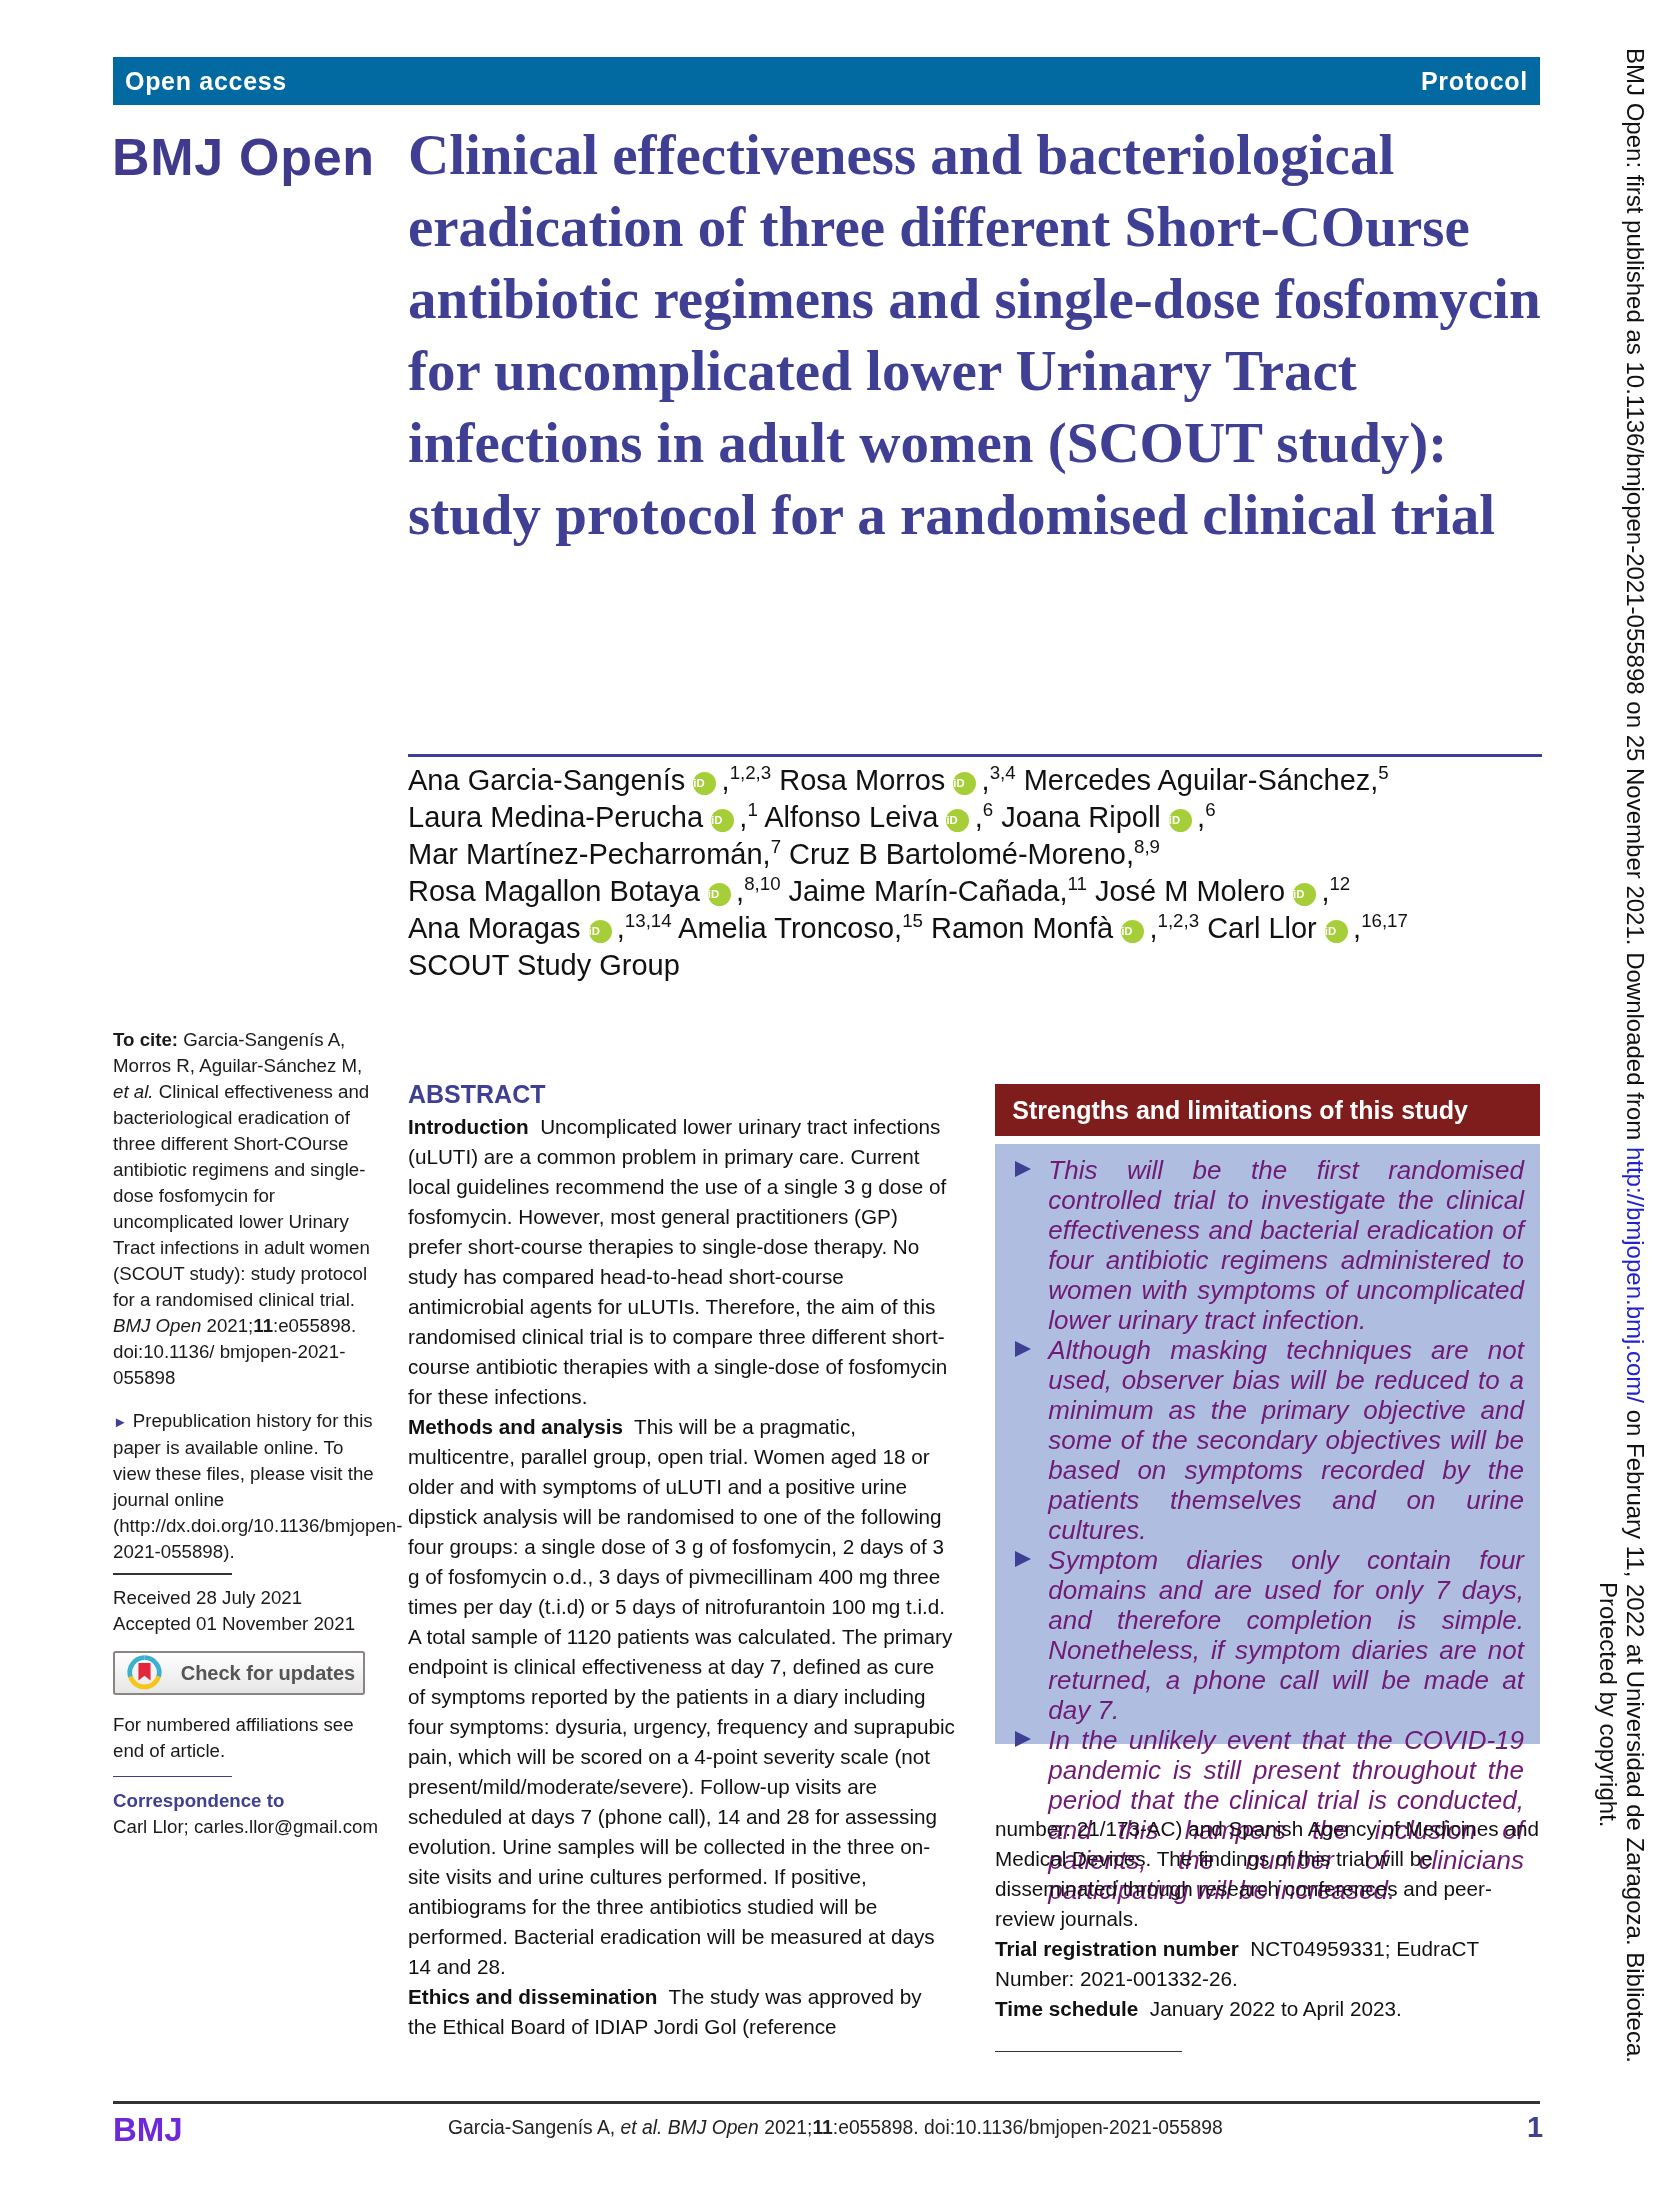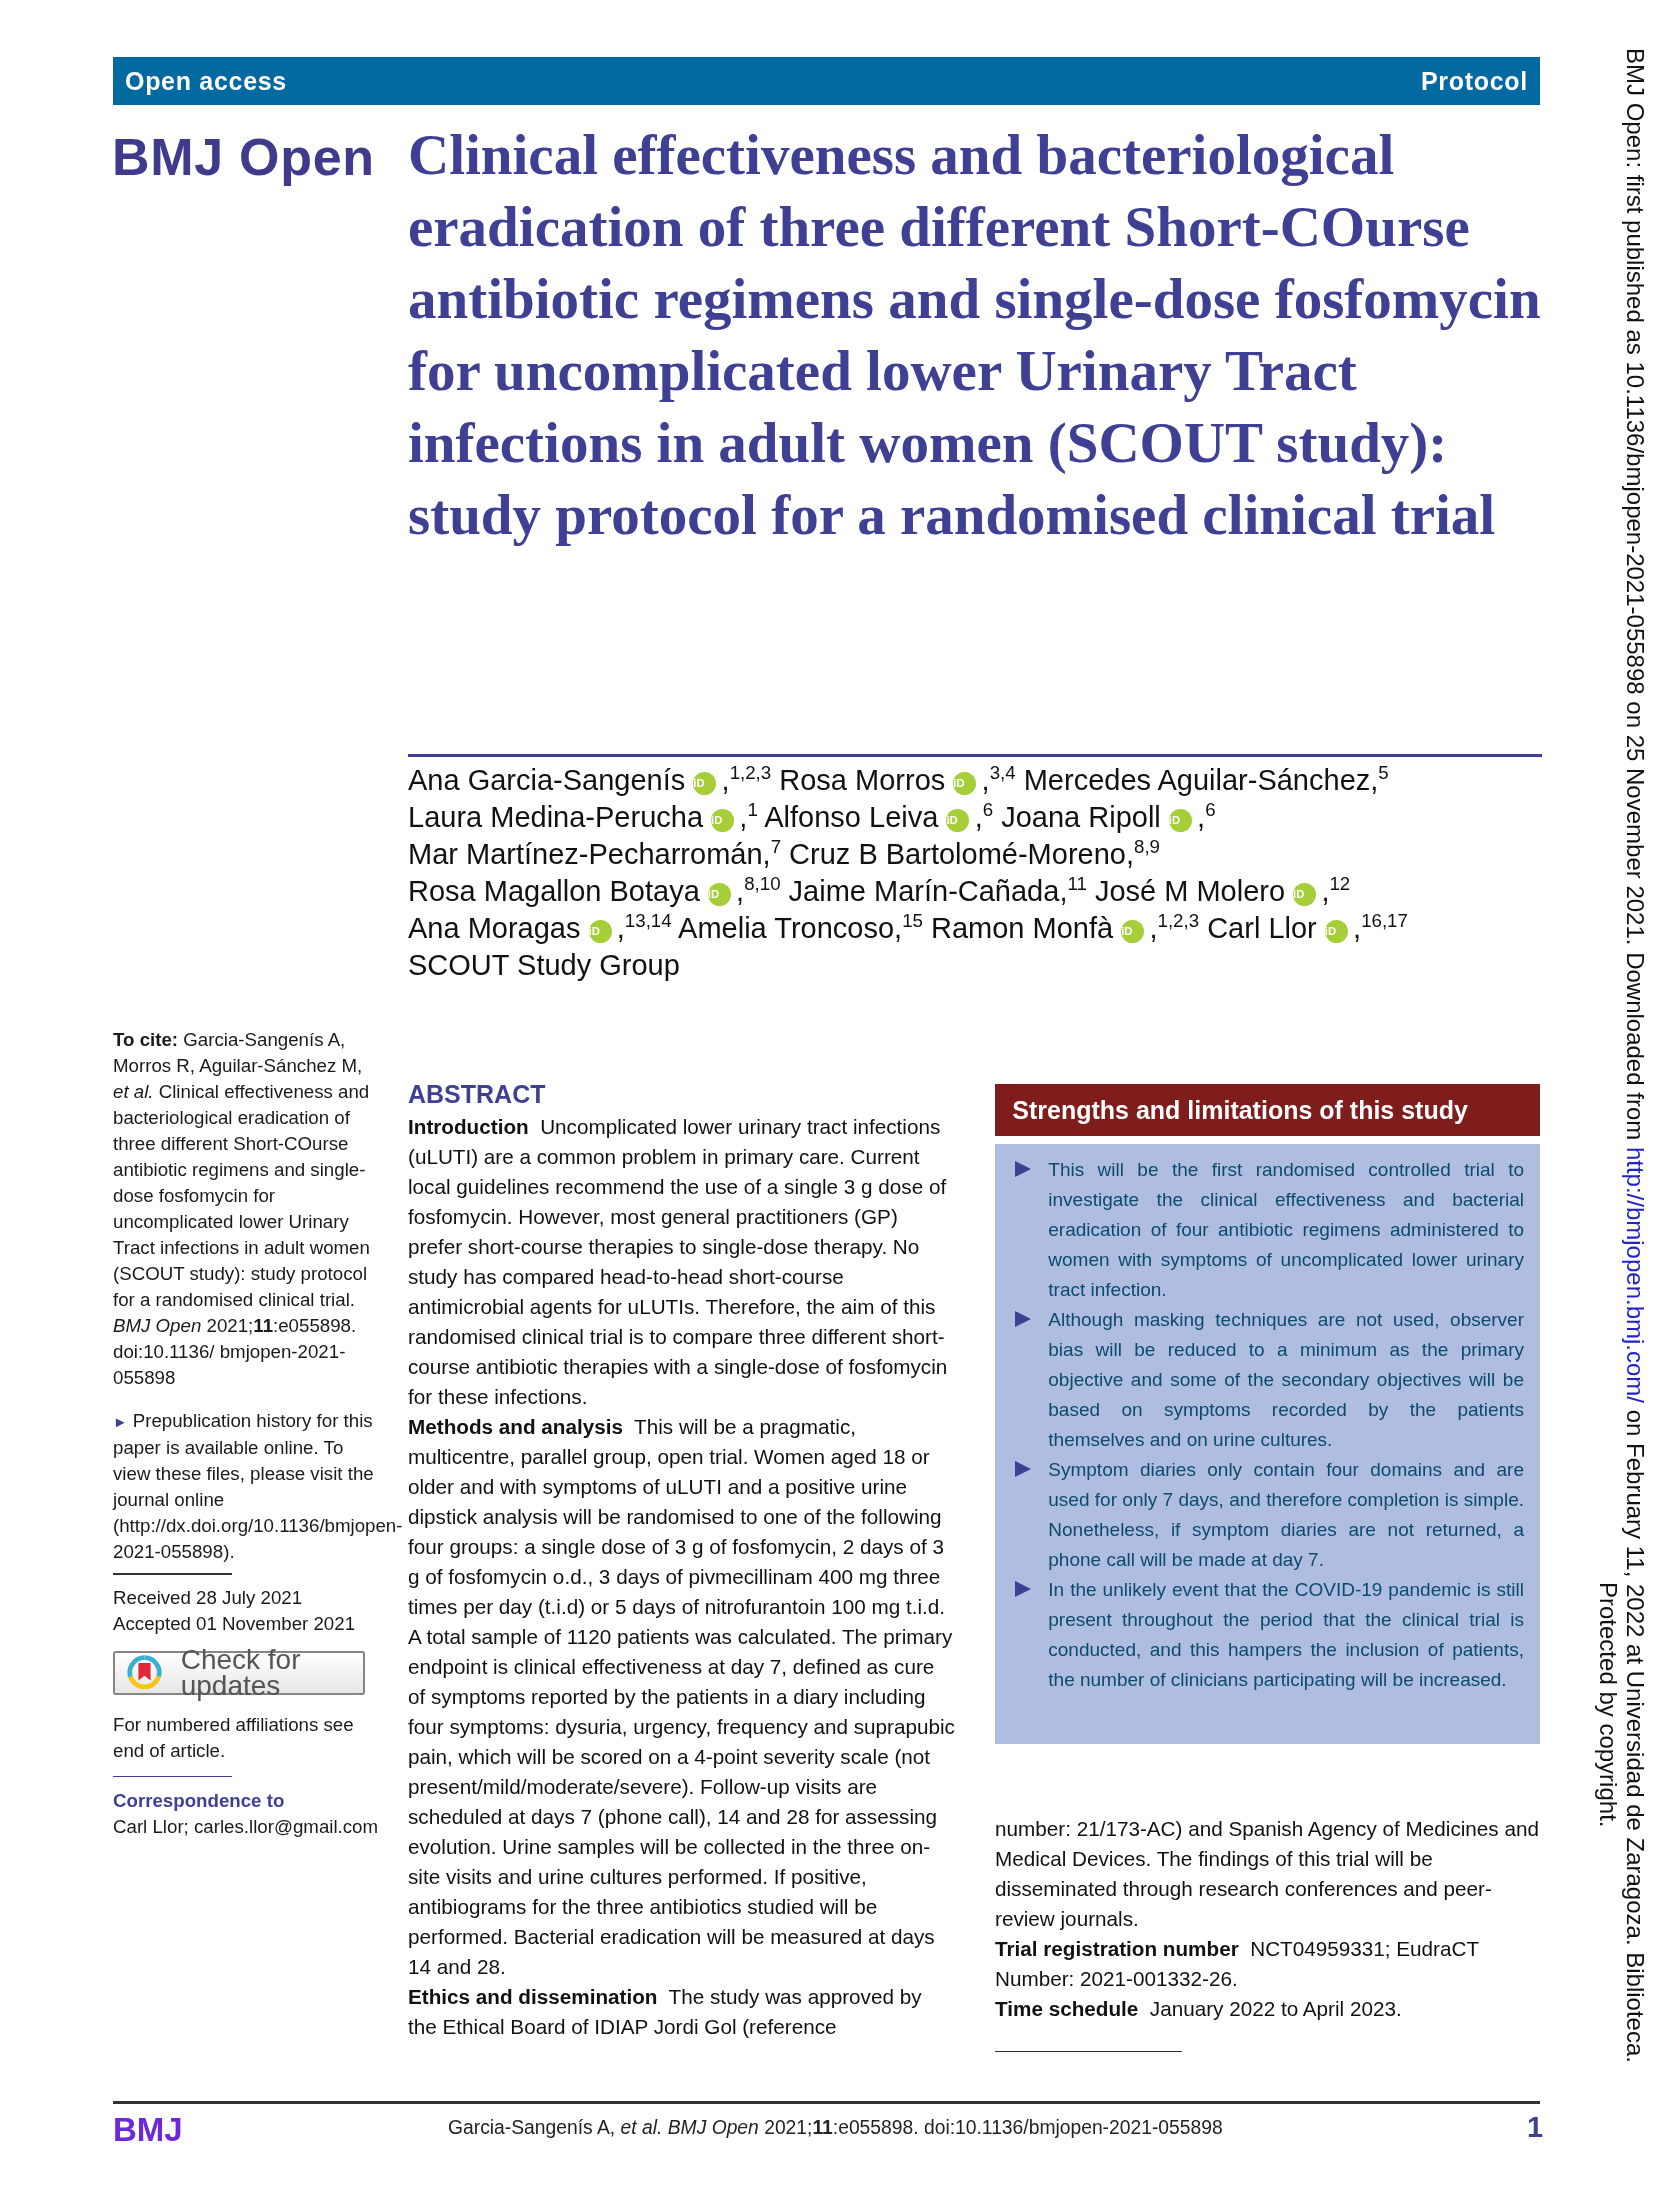--- a/index.html
+++ b/index.html
@@ -19,30 +19,30 @@
            color:#fff; font-size:11.3px; font-weight:bold; line-height:23px;
            vertical-align:2.7px; margin:0 5.3px 0 8px; }
   .sidebar { left:113px; top:1027px; width:267px; font-size:18.7px; line-height:26px; color:#1a1a1a; }
   .sidebar p { margin:0 0 8px 0; }
   .sb-rule { width:119px; height:1.3px; background:#333; margin:6.7px 0 10.7px 0; }
   .sb-rule.blue { background:#3f3f94; }
   .arrow { color:#3f3f94; font-size:14.7px; }
   .cfu { width:252px; height:44px; border:2px solid #8a8483; border-radius:2.7px; box-sizing:border-box;
          background:linear-gradient(#ffffff,#e6e6e6); display:flex; align-items:center; margin:13.3px 0 17.3px 0; }
   .cfu-icon { width:35px; height:35px; margin:0 18.7px 0 12px; position:relative; }
-  .cfu-label { font-size:28px; color:#555; }
+  .cfu-label { font-size:20px; color:#555;font-weight:bold; }
   .corr-head { color:#3f3f94; font-weight:bold; }
   .abstract { left:408px; top:1080px; width:547px; font-size:20.7px; line-height:30px; color:#111; }
   .abs-head { color:#3f3f94; font-weight:bold; font-size:25px; line-height:29px; margin-bottom:2.7px; }
   .abstract b, .cont b { font-weight:bold; }
   .box-head { left:995px; top:1084px; width:545px; height:52px; background:#7f1d1d; color:#fff;
               font-size:25px; font-weight:bold; display:flex; align-items:center; padding-left:17.3px; box-sizing:border-box; }
   .box-body { left:995px; top:1144px; width:545px; height:600px; background:#aebde0;
               box-sizing:border-box; padding:10.7px 16px 0 20px; }
-  .box-item { display:flex; font-size:19px; line-height:30px; color:#0c4a6e; text-align:justify; }
+  .box-item { display:flex; font-size:26px; line-height:30px; color:#701a75; text-align:justify;font-style:italic; }
   .tri { width:0; height:0; border-left:16px solid #3f3f94; border-top:8.7px solid transparent;
          border-bottom:8.7px solid transparent; margin:6.7px 17.3px 0 0; flex:none; }
   .cont { left:995px; top:1814px; width:547px; font-size:20.7px; line-height:30px; color:#111; }
   .cont-rule { left:995px; top:2051px; width:187px; height:1.3px; background:#333; }
   .footer-rule { left:113px; top:2101px; width:1427px; height:2.7px; background:#333; }
   .footer-logo { left:113px; top:2111px; font-size:33px; font-weight:bold; color:#6d28d9; }
   .footer-cite { left:448px; top:2117px; font-size:19.3px; color:#222; }
   .page-num { left:1527px; top:2111px; font-size:29px; font-weight:bold; color:#3f3f94; }
   .vert { left:1612px; top:48px; width:40px; height:2154px; }
   .vert-inner { position:absolute; left:0; top:0; transform-origin: 0 0; transform: translate(37px,0) rotate(90deg);

